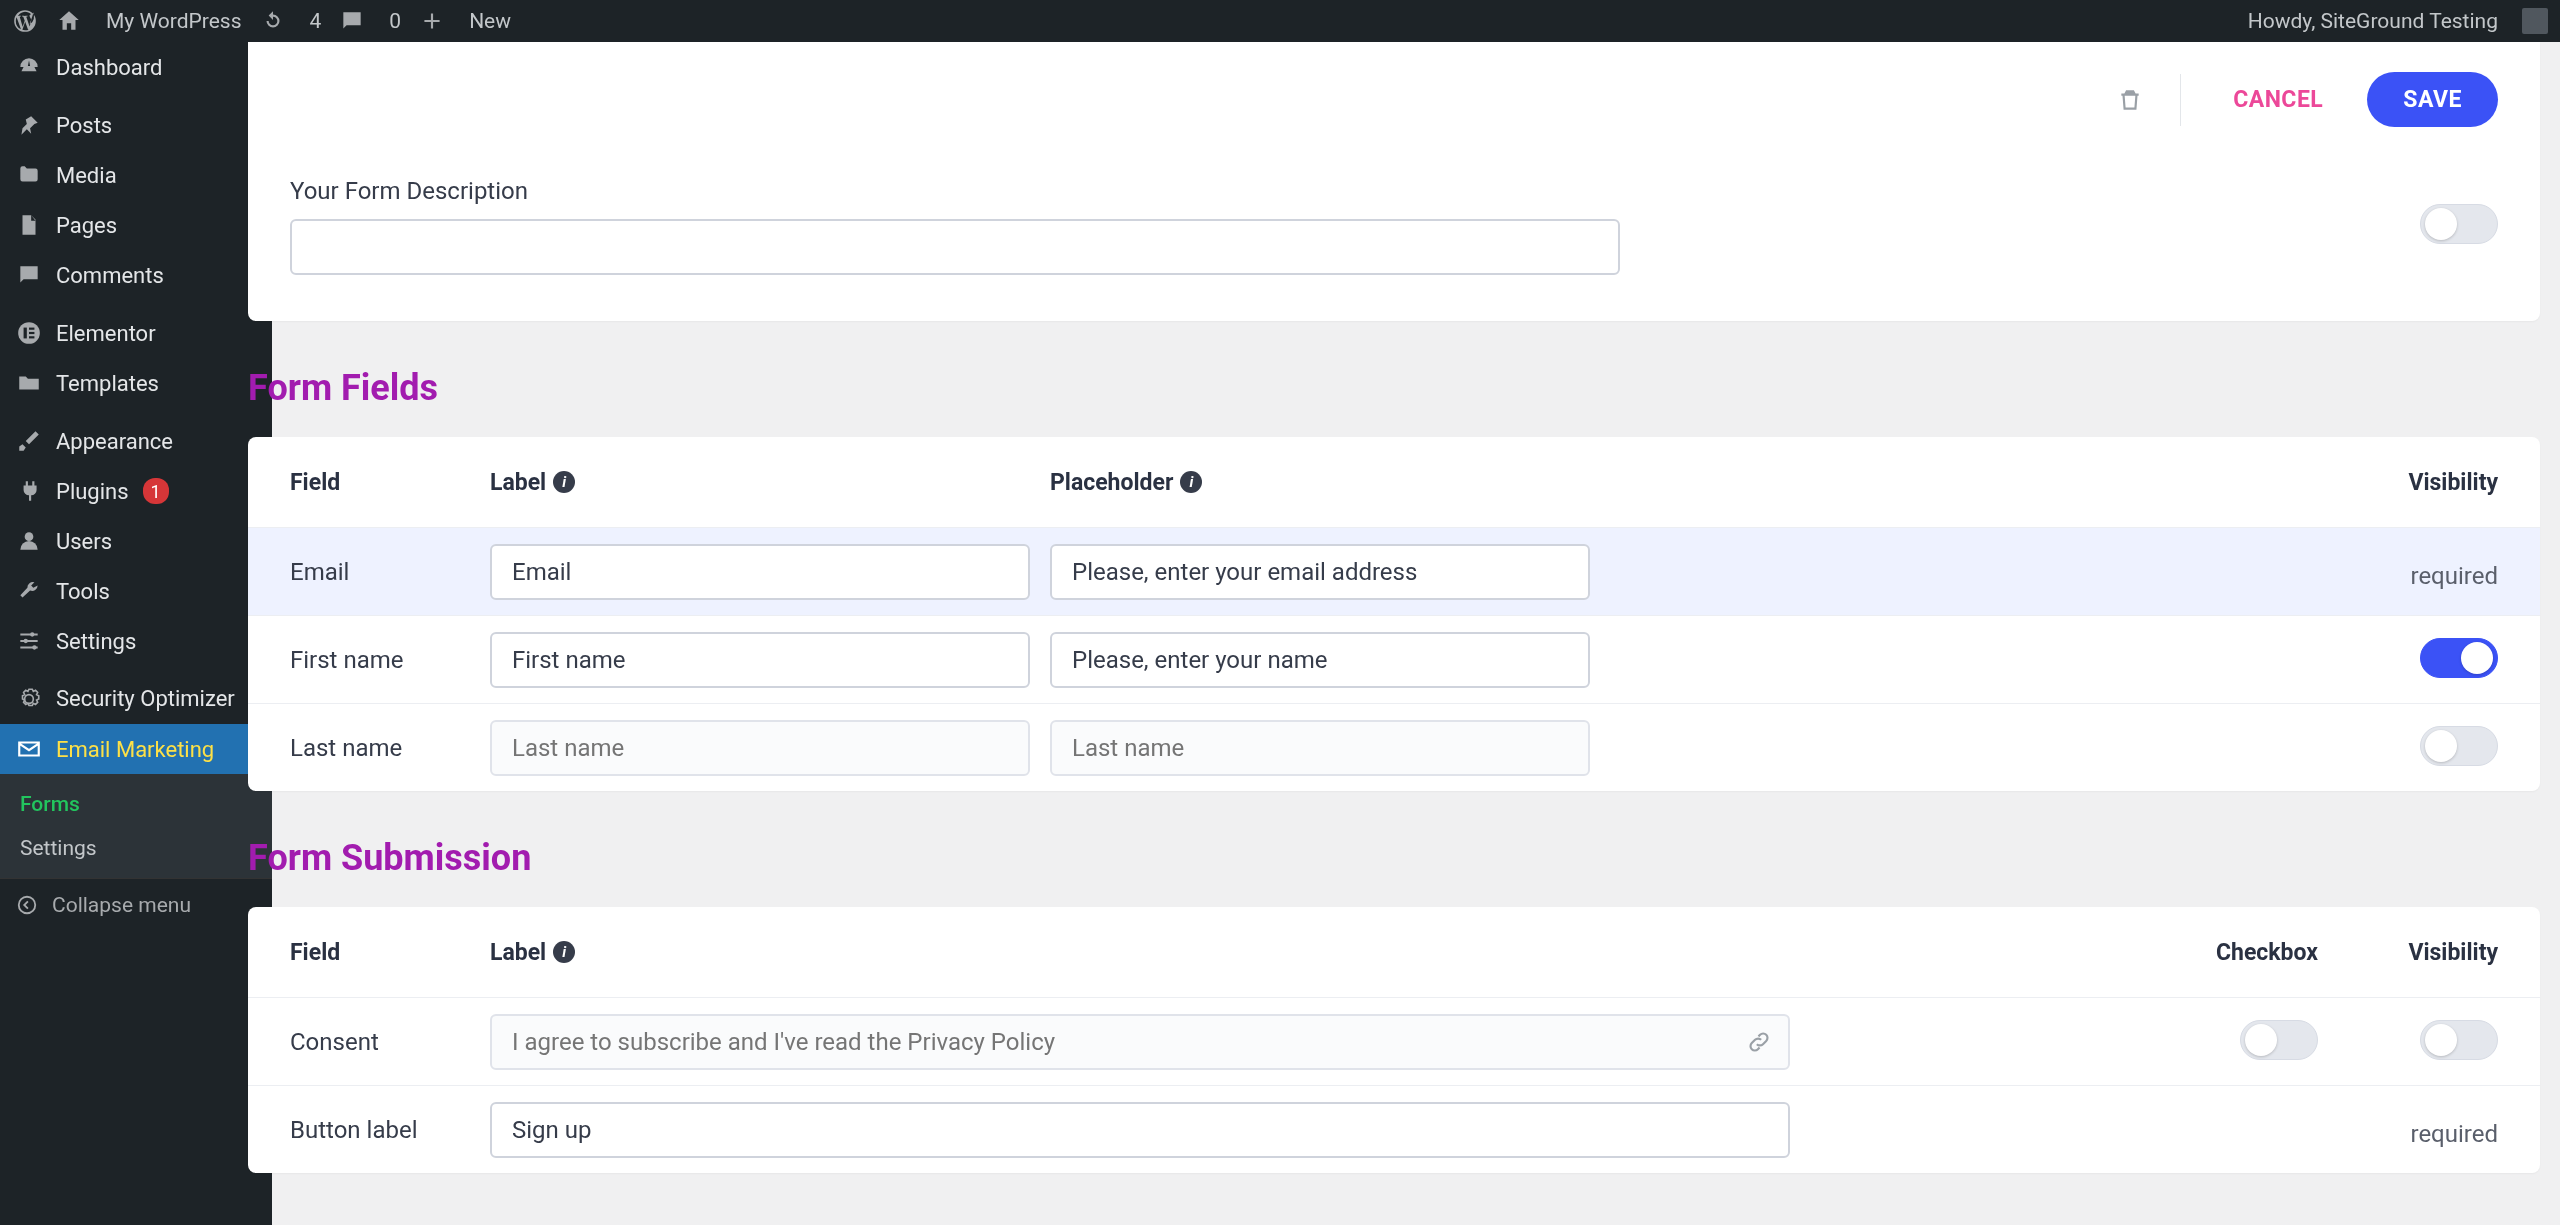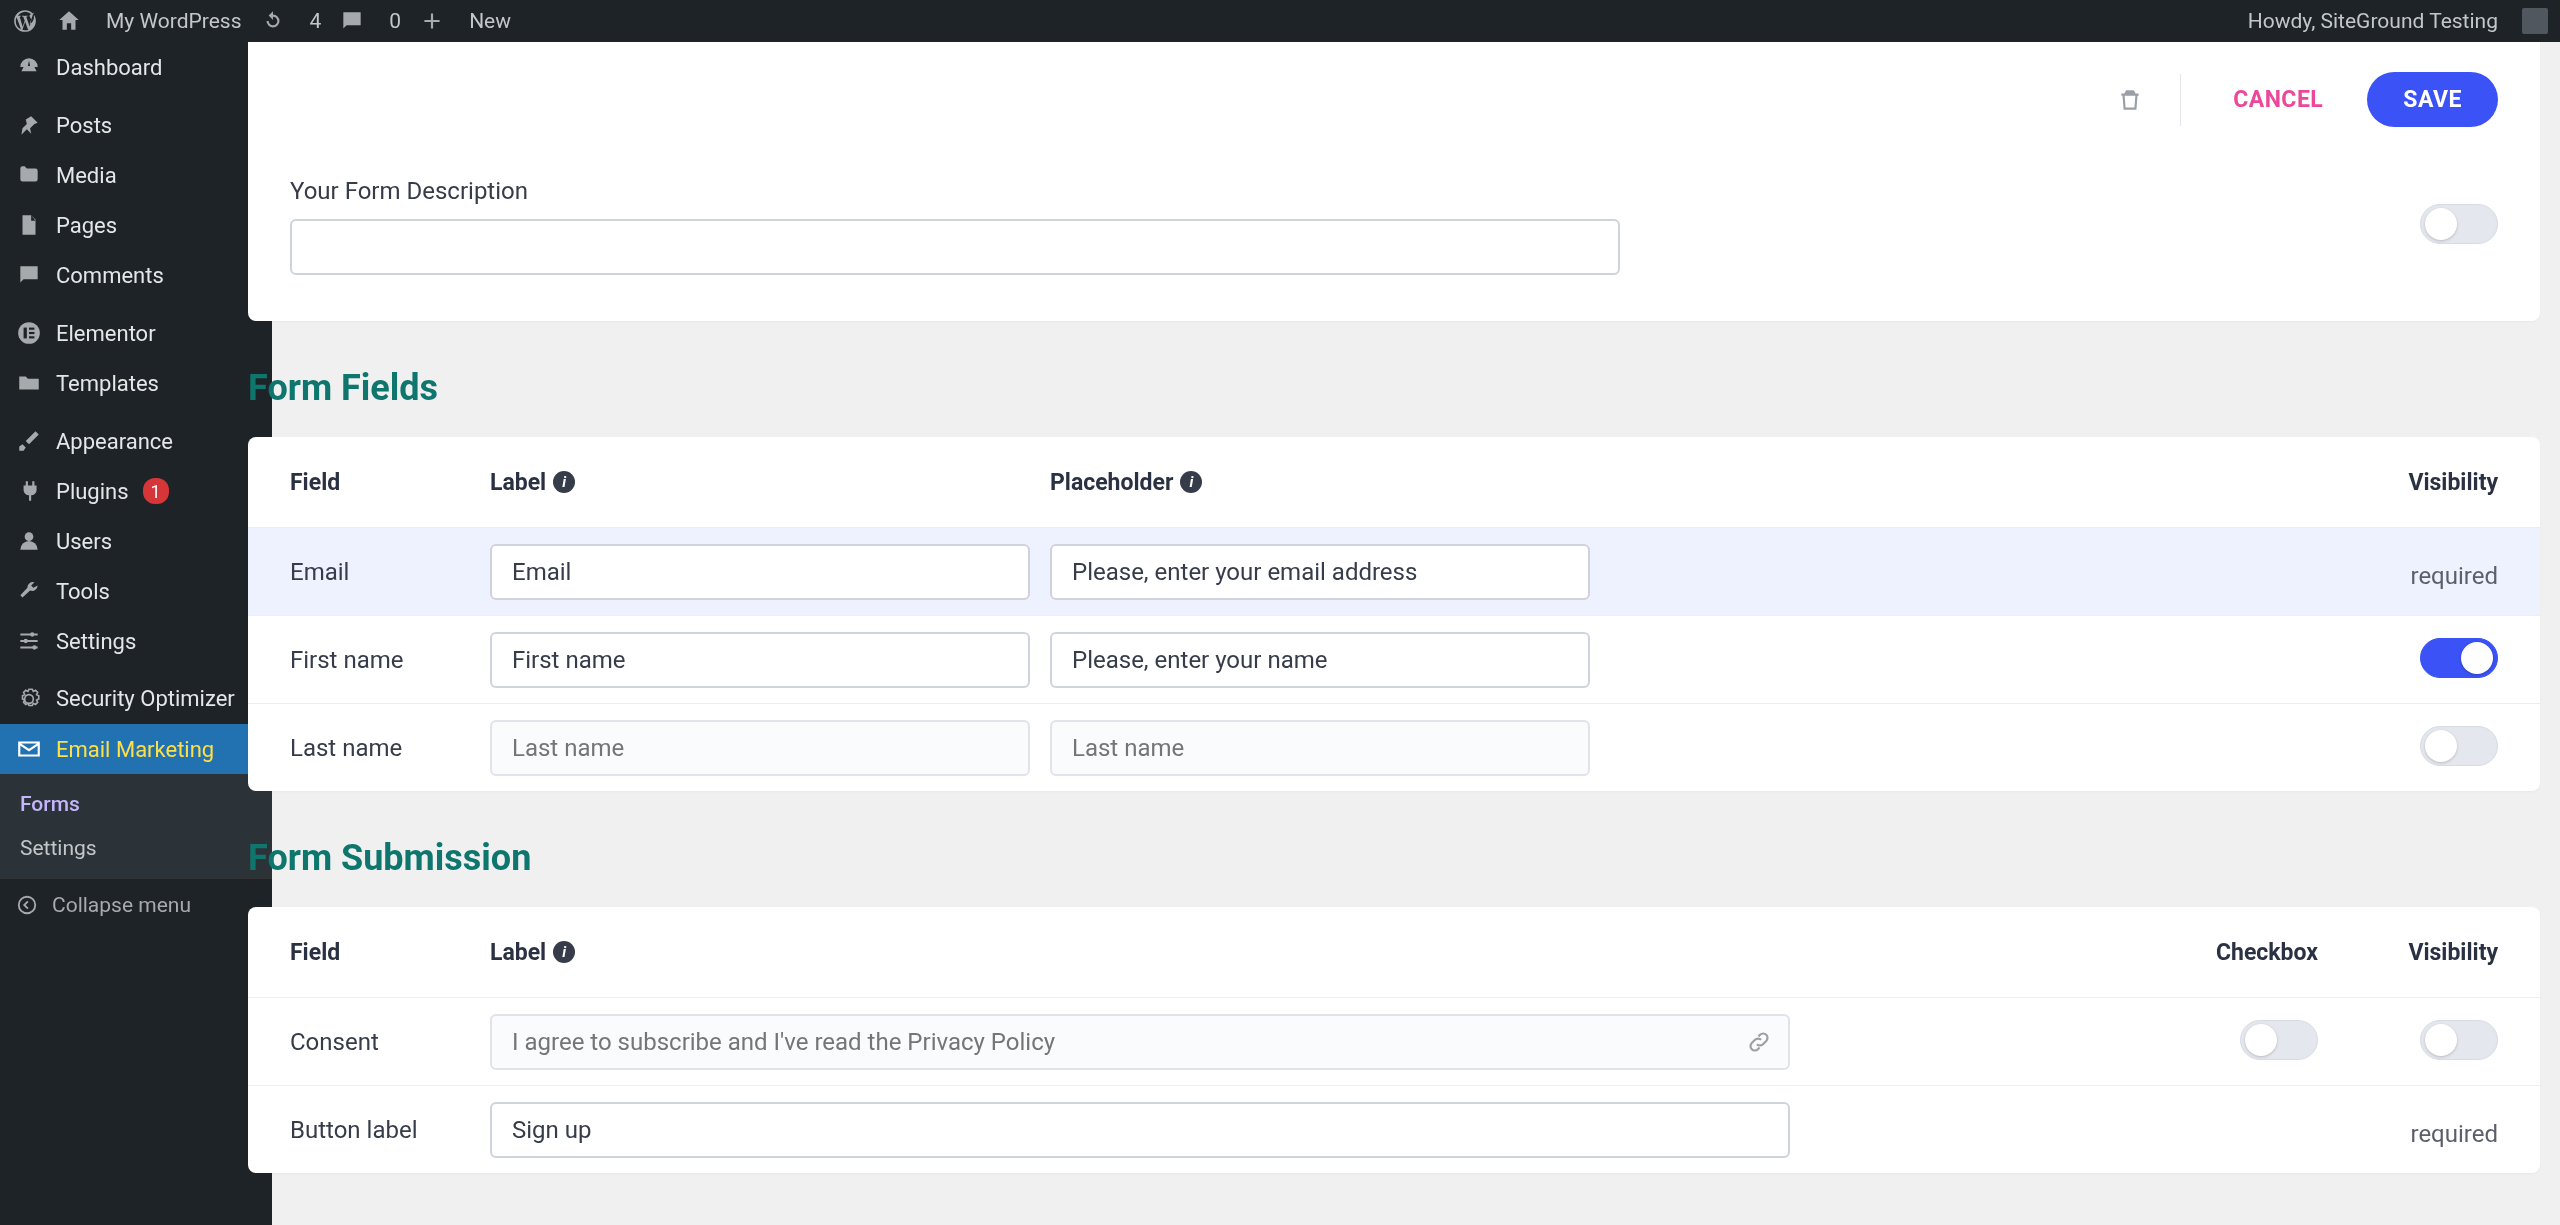--- a/index.html
+++ b/index.html
@@ -15,21 +15,21 @@
 
 .sidebar { position: absolute; top: 42px; left: 0; width: 272px; bottom: 0; background: #1d2327; color: #c3c7ca; font-size: 22px; }
 .menu-item { display: flex; align-items: center; gap: 14px; padding: 12px 16px; cursor: pointer; color: #e4e6e8; position: relative; }
 .menu-item svg { width: 26px; height: 26px; fill: #a7aaad; flex-shrink: 0; }
 .menu-item.active { background: #2271b1; color: #fde047; }
 .menu-item.active svg { fill: #fff; }
 .menu-item.active::after { content: ''; position: absolute; right: -1px; top: 50%; transform: translateY(-50%); border: 12px solid transparent; border-right-color: #f0f0f1; }
 .menu-sep { height: 8px; }
 .submenu { background: #2c3338; padding: 8px 0; }
 .submenu-item { padding: 10px 20px; font-size: 21px; color: #c3c7ca; cursor: pointer; }
-.submenu-item.current { color: #c4b5fd; font-weight: 500; }
+.submenu-item.current { color: #22c55e; font-weight: 500; }
 .badge { background: #d63638; color: #fff; border-radius: 12px; min-width: 26px; height: 26px; display: inline-flex; align-items: center; justify-content: center; font-size: 18px; padding: 0 6px; }
 .collapse-item { display: flex; align-items: center; gap: 14px; padding: 14px 16px; cursor: pointer; color: #a7aaad; font-size: 21px; border-top: 1px solid #333; }
 .collapse-item svg { width: 22px; height: 22px; fill: #a7aaad; }
 
 
 .main { position: absolute; top: 42px; left: 228px; right: 0; bottom: 0; overflow-y: auto; padding: 0 20px 40px; }
 .card { background: #fff; border-radius: 8px; margin-top: 28px; box-shadow: 0 1px 2px rgba(0,0,0,0.04); }
 
 .topcard { padding: 30px 42px 46px; }
 .toprow { display: flex; align-items: center; justify-content: flex-end; gap: 22px; }
@@ -38,21 +38,21 @@
 .vdivider { width: 1px; height: 52px; background: #e3e6ea; margin: 0 8px; }
 .btn-cancel { color: #ec4899; font-weight: 700; font-size: 23px; letter-spacing: 0.5px; cursor: pointer; padding: 14px 22px; }
 .btn-save { background: #3b52f6; color: #fff; font-weight: 700; font-size: 23px; letter-spacing: 0.5px; padding: 14px 36px; border-radius: 30px; cursor: pointer; border: none; }
 
 .desc-wrap { margin-top: 50px; display: flex; align-items: center; gap: 40px; }
 .desc-left { flex: 1; }
 .desc-label { font-size: 24px; color: #363c4a; margin-bottom: 14px; }
 .text-input { width: 100%; max-width: 1330px; height: 56px; border: 2px solid #cfd3dc; border-radius: 6px; padding: 0 20px; font-size: 24px; color: #363c4a; background: #fff; }
 .text-input::placeholder { color: #9aa0a6; }
 
-.section-title { font-size: 36px; font-weight: 700; color: #0f766e; margin: 46px 0 0 0; }
+.section-title { font-size: 36px; font-weight: 700; color: #a21caf; margin: 46px 0 0 0; }
 
 .table-card { padding: 0; }
 .thead, .trow { display: grid; align-items: center; padding: 0 42px; }
 .fields-grid { grid-template-columns: 200px 560px 1fr 180px; gap: 0; }
 .submit-grid { grid-template-columns: 200px 1fr 220px 180px; gap: 0; }
 .thead { height: 90px; font-weight: 700; font-size: 23px; color: #2a3142; }
 .trow { height: 88px; border-top: 1px solid #eceef2; }
 .trow.hl { background: #eef2ff; }
 .th-right, .td-right { text-align: right; justify-self: end; }
 .td-field { font-size: 24px; color: #363c4a; }

